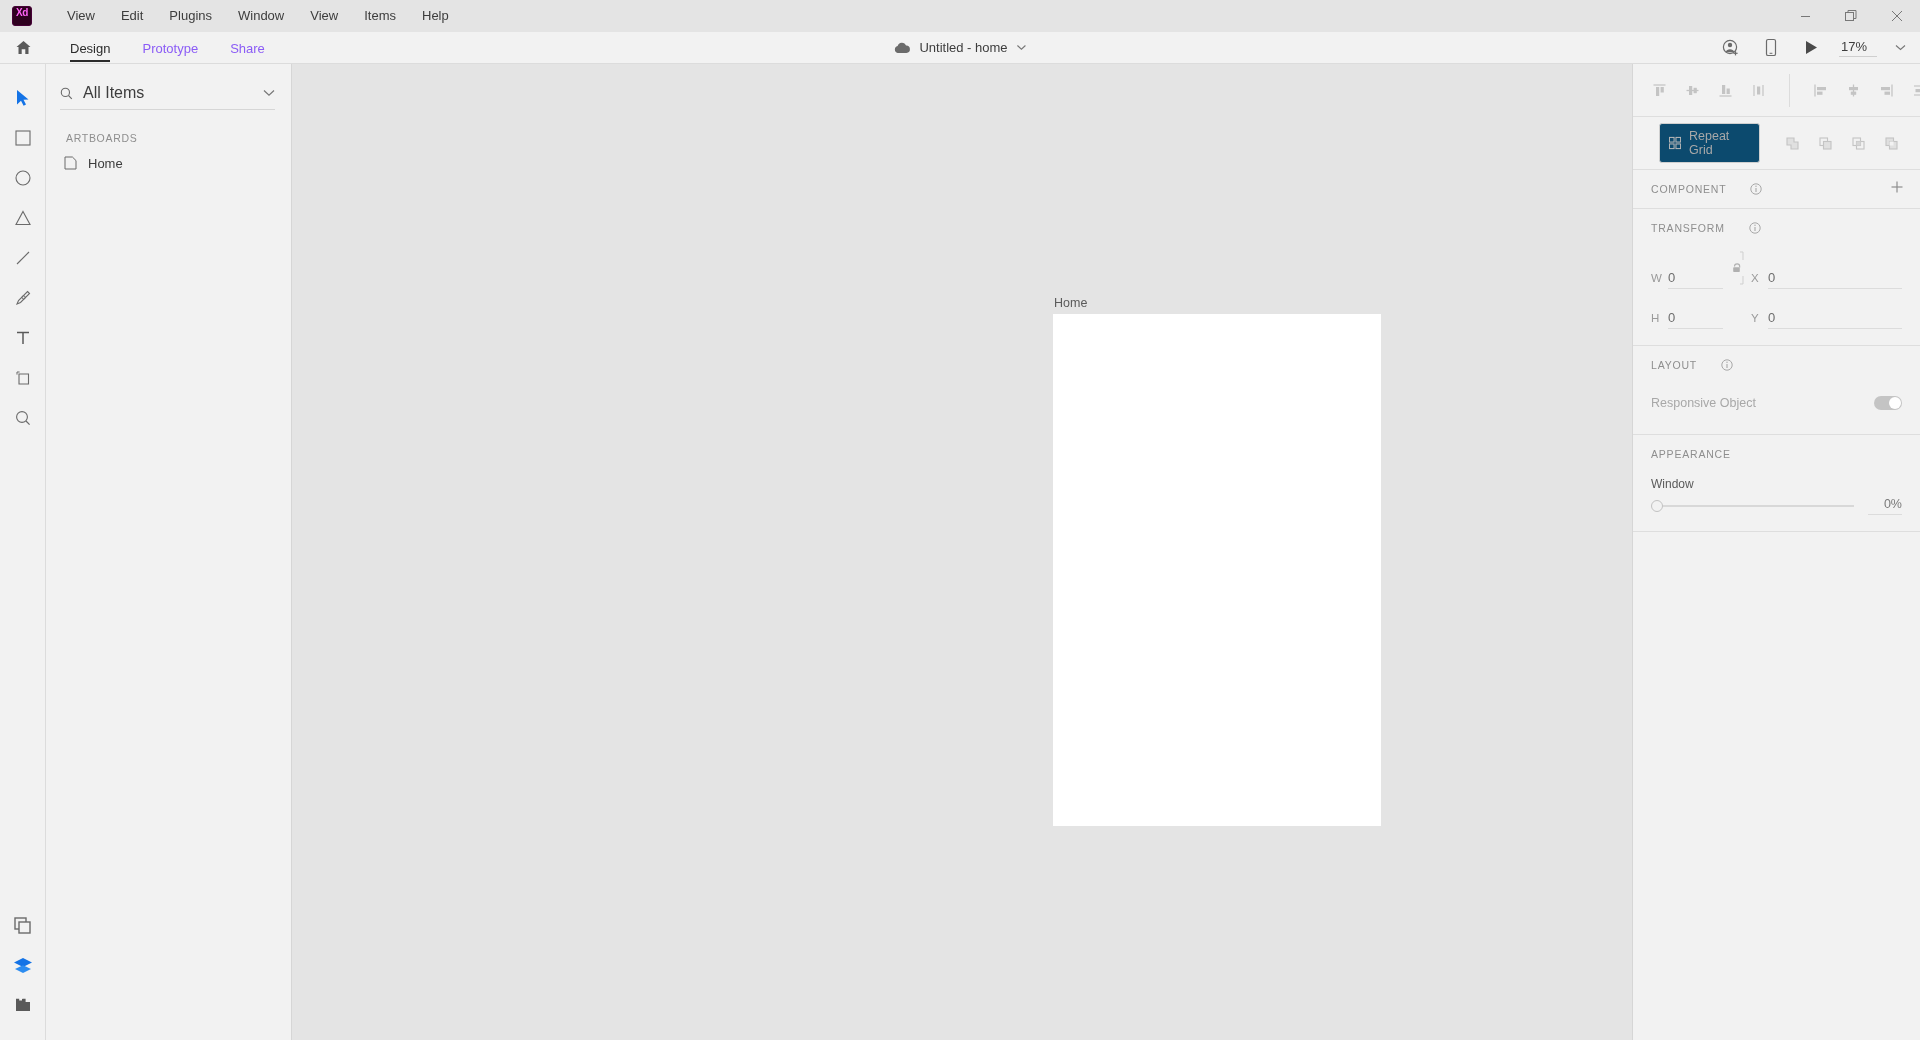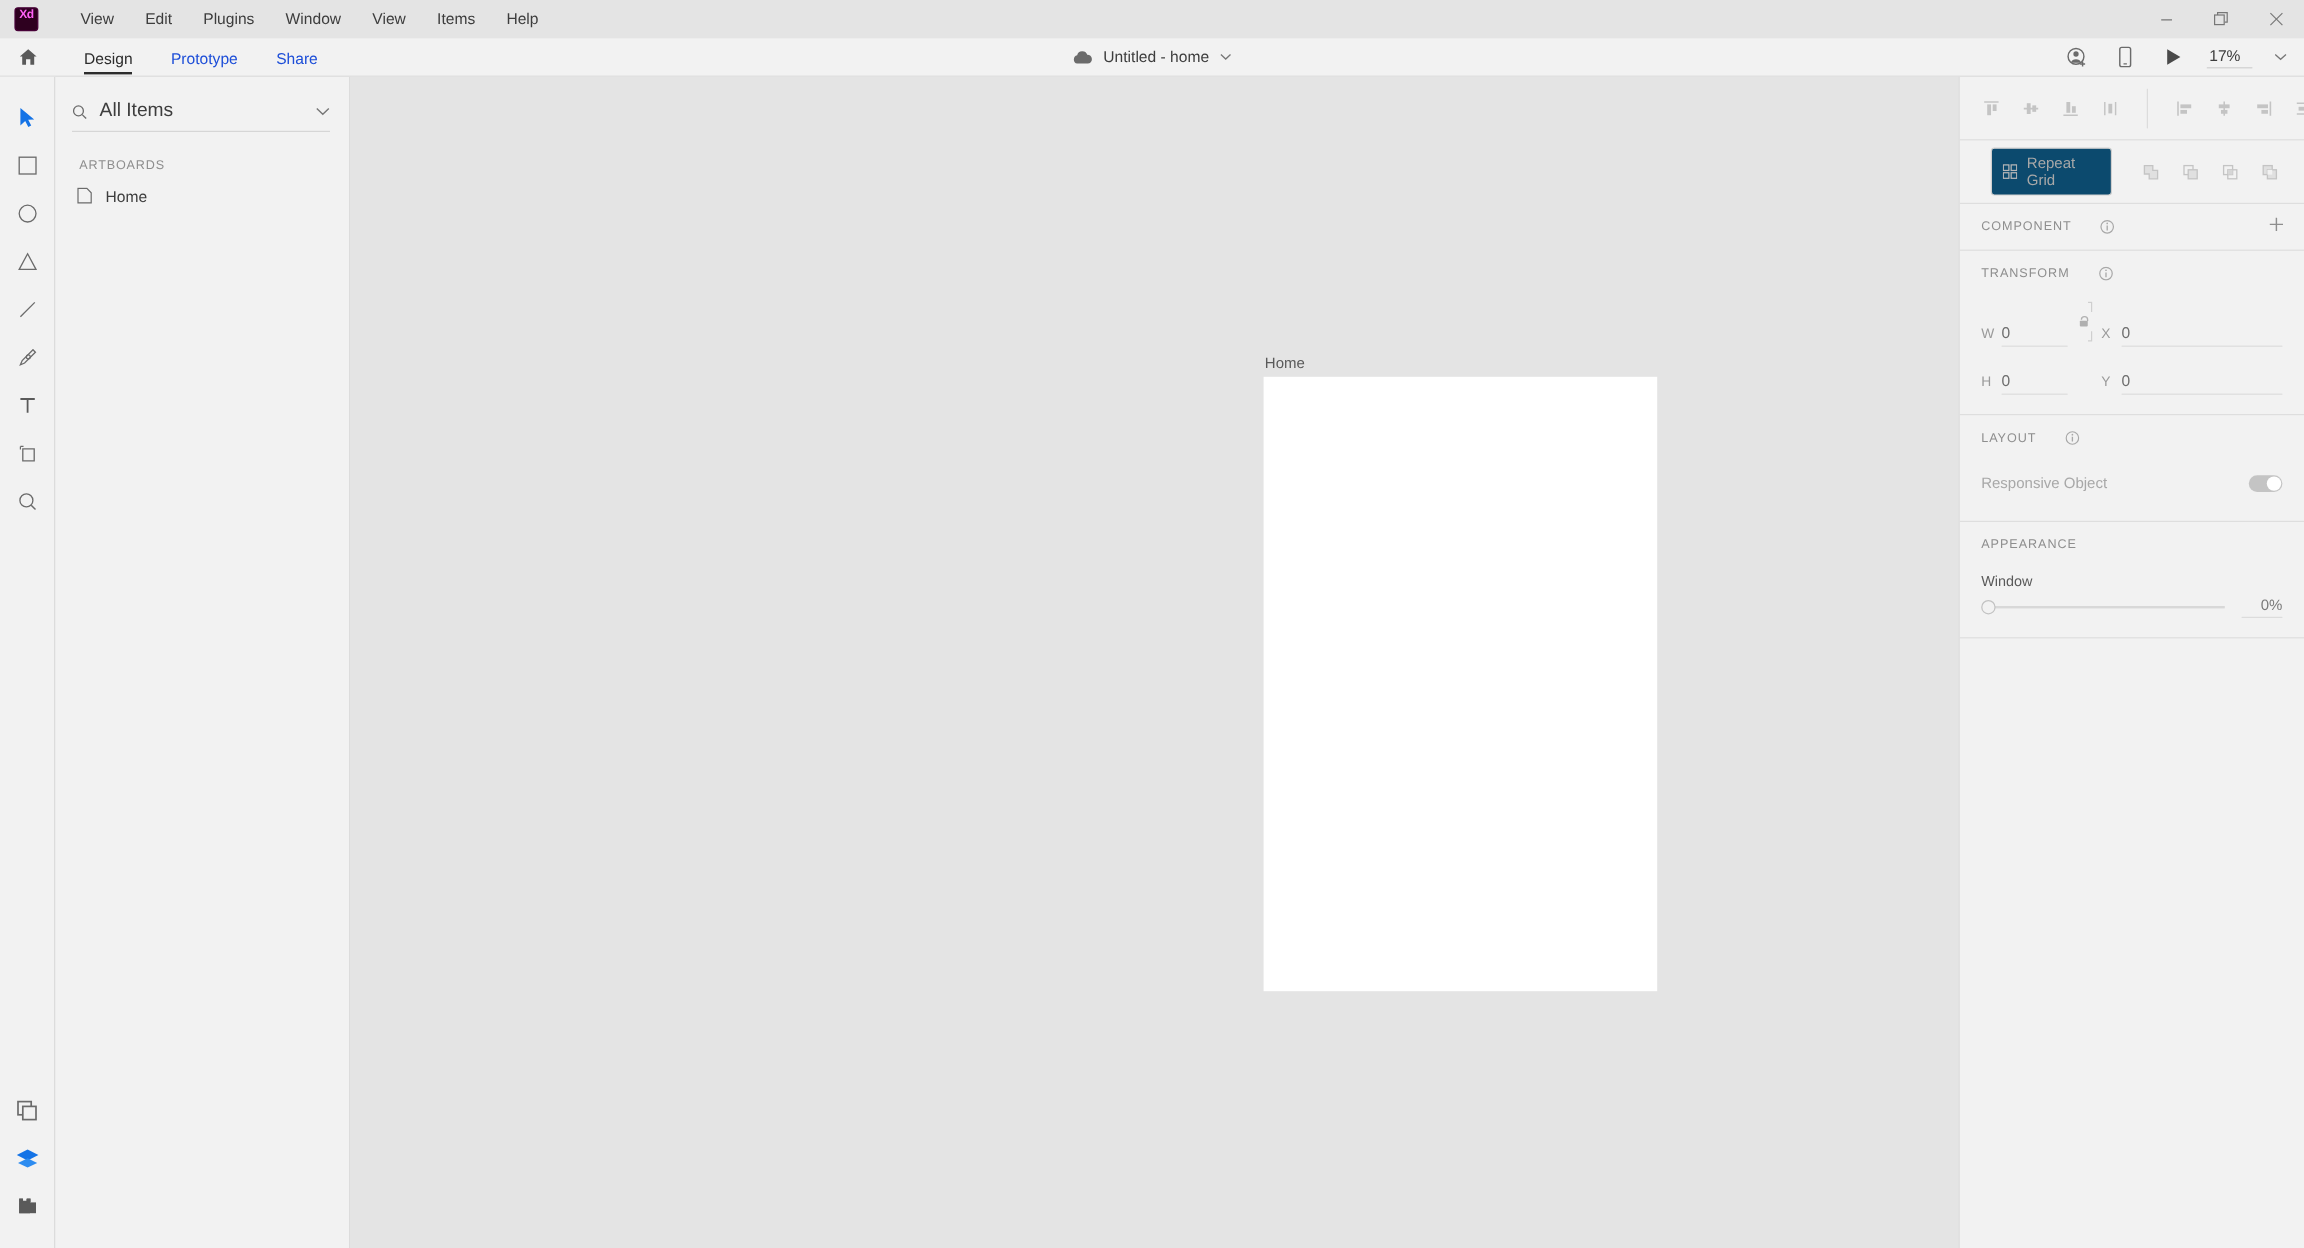--- a/index.html
+++ b/index.html
@@ -39,21 +39,21 @@
   .appbar {
     height:32px; flex:0 0 32px; background:#f2f2f2;
     display:flex; align-items:center; position:relative;
     border-bottom:1px solid #dcdcdc;
   }
   .home-icon-wrap {
     width:46px; height:32px; display:flex; align-items:center; justify-content:center;
   }
   .mode-tabs { display:flex; align-items:center; height:32px; margin-left:8px; }
   .mode-tab {
-    font-size:13px; color:#1d4ed8; padding:0 16px; height:32px; line-height:33px;
+    font-size:13px; color:#8b5cf6; padding:0 16px; height:32px; line-height:33px;
     position:relative; cursor:default;
   }
   .mode-tab.active { color:#2c2c2c; }
   .mode-tab.active::after {
     content:""; position:absolute; left:16px; right:16px; bottom:2px;
     height:1.5px; background:#2c2c2c;
   }
   .doc-title {
     position:absolute; left:50%; transform:translateX(-50%);
     display:flex; align-items:center; gap:9px; font-size:13px; color:#3d3d3d;

